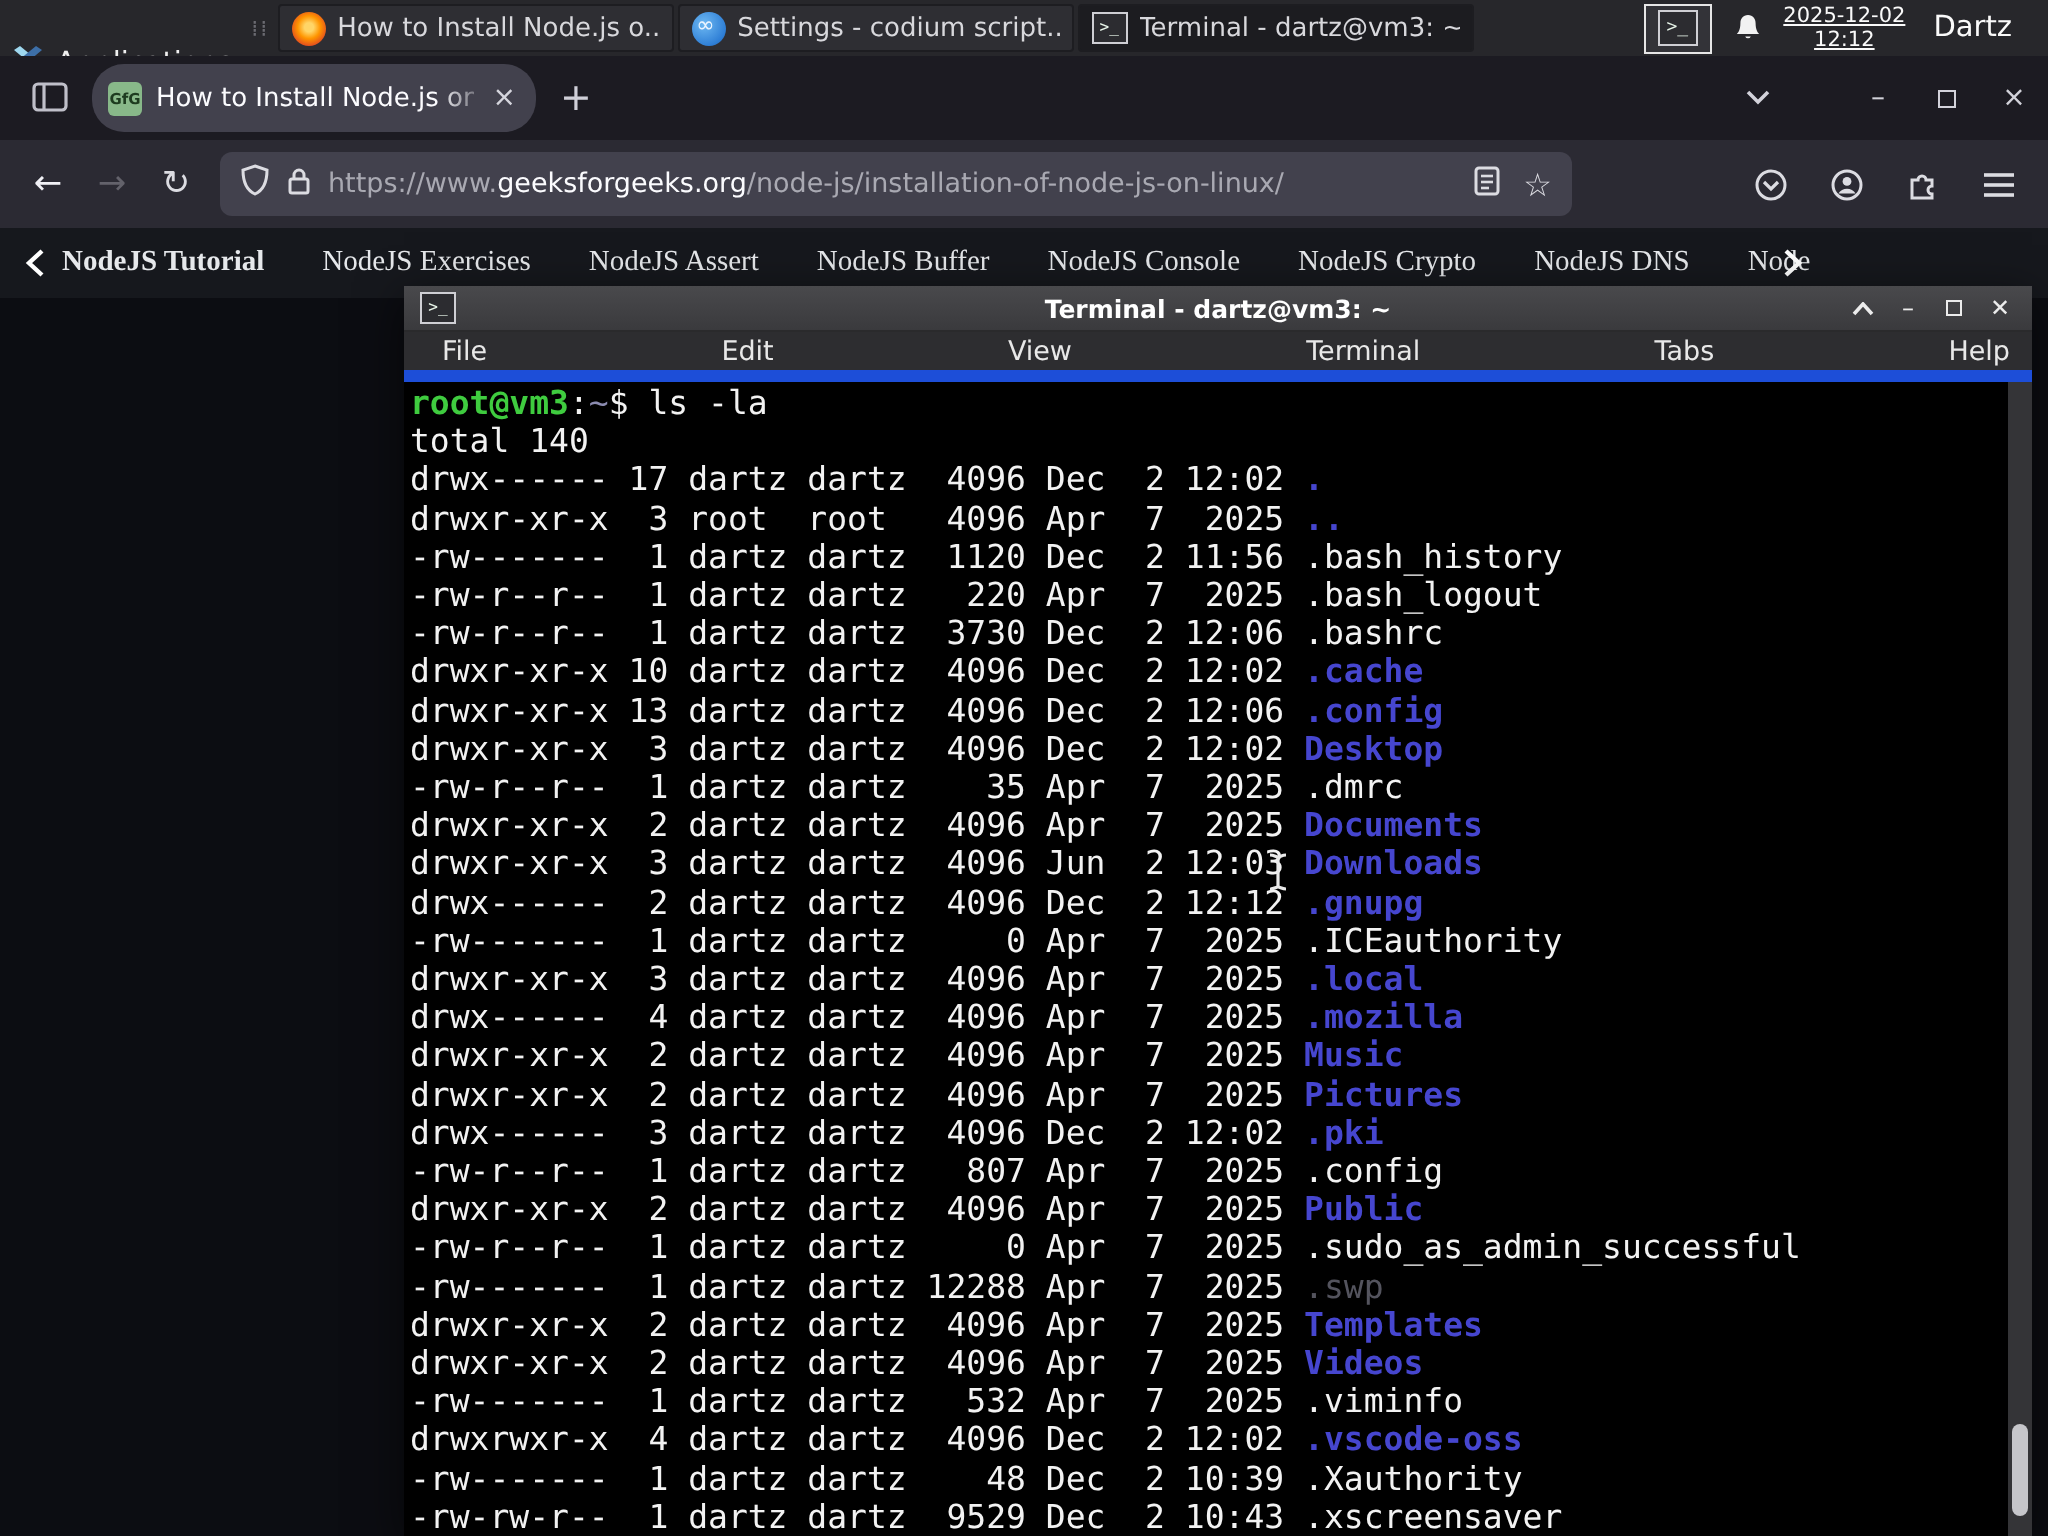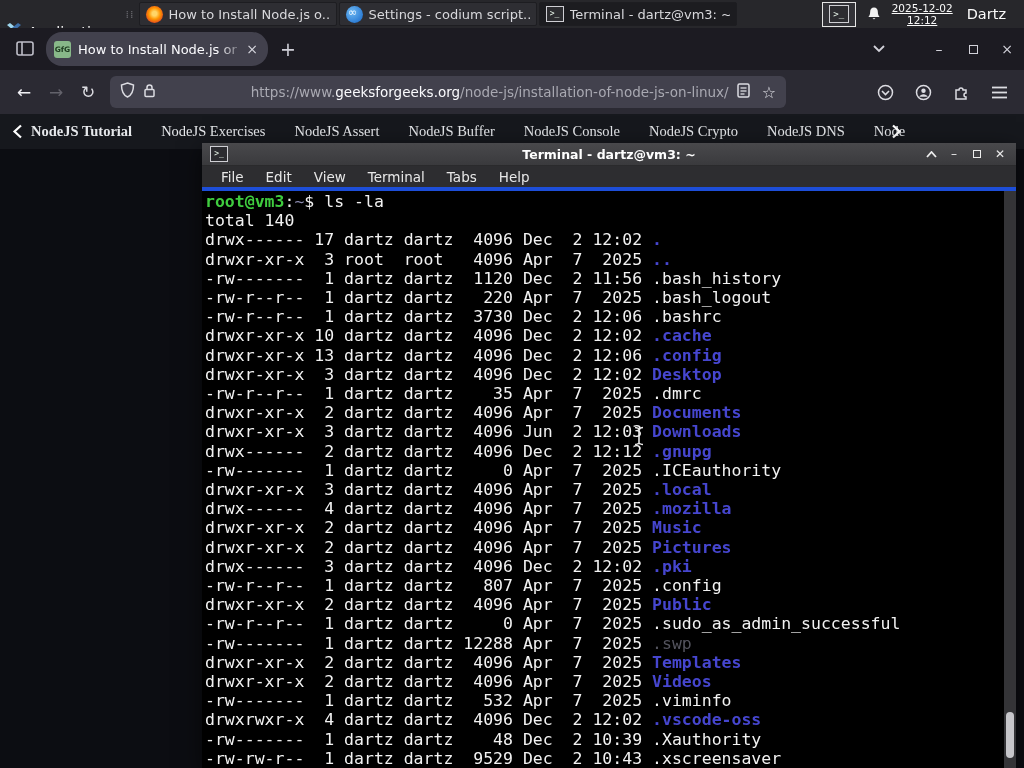--- a/index.html
+++ b/index.html
@@ -57,21 +57,21 @@
   .max-box { width:9px; height:9px; border:1.5px solid #d2d2da; }
 
   .navtoolbar { position:absolute; left:0; top:42px; width:100%; height:44px; background:#2b2a33;
                 display:flex; align-items:center; color:#dcdce2; }
   .nav-ic { width:32px; height:32px; display:flex; align-items:center; justify-content:center;
             font-size:17px; }
   .nav-ic.back { margin-left:8px; color:#f0f0f5; }
   .nav-ic.fwd { color:#63626b; }
   .urlbar { width:676px; height:32px; margin-left:6px; background:#42414d; border-radius:6px;
             display:flex; align-items:center; padding:0 10px; gap:8px; }
-  .url-text { font-size:13.5px; white-space:nowrap; overflow:hidden; flex:1;text-align:right; }
+  .url-text { font-size:13.5px; white-space:nowrap; overflow:hidden; flex:1; }
   .url-dim { color:#a9a9b2; } .url-domain { color:#fbfbfe; }
   .urlbar-right { display:flex; align-items:center; gap:12px; }
   .toolbar-right { margin-left:auto; display:flex; align-items:center; gap:8px; padding-right:10px; }
   .toolbar-right .nav-ic { width:30px; }
 
   
   .site-nav { position:absolute; left:0; top:86px; width:100%; height:35px; background:#16181d;
               display:flex; align-items:center; color:#e6e8eb; font-size:14.5px;font-family:Liberation Serif, serif; }
   #site-nav-items { display:flex; align-items:center; gap:29px; margin-left:8px; white-space:nowrap; }
   .nav-item.first { font-weight:bold; }
@@ -85,21 +85,21 @@
                    display:flex; align-items:center; border-bottom:1px solid #2a2a2c; }
   .term-titlebar .term-glyph { margin-left:8px; }
   .term-title { position:absolute; left:0; right:0; text-align:center; font-size:12.5px;
                 font-weight:bold; color:#fff; pointer-events:none; }
   .term-controls { margin-left:auto; display:flex; align-items:center; gap:9px; padding-right:9px;
                    color:#ececec; z-index:1; }
   .tc { width:14px; height:14px; display:flex; align-items:center; justify-content:center;
         font-size:12px; }
   .tc .max-box { border-color:#ececec; width:8px; height:8px; border-width:1.5px; }
   .term-menubar { height:25px; background:#2d2d30; display:flex; align-items:center;
-                  padding-left:8px; border-bottom:4px solid #1d4ed8; }
+                  padding-left:8px; border-bottom:6px solid #1d4ed8;justify-content:space-between; }
   .menu-item { color:#e8e8e8; font-size:13.5px; padding:0 11px; }
   .term-body { position:relative; height:577px; background:#000; overflow:hidden;
                font-family:"DejaVu Sans Mono", monospace; font-size:16.5px; line-height:19.2px;
                color:#f2f2f2; padding:1px 14px 0 3px; }
   .tline { white-space:pre; }
   .p-user { color:#3fcc3f; font-weight:bold; }
   .p-tilde { color:#8b8bb0; }
   .dir { color:#4646cf; font-weight:bold; }
   .file { color:#f2f2f2; }
   .dim { color:#54545e; }

